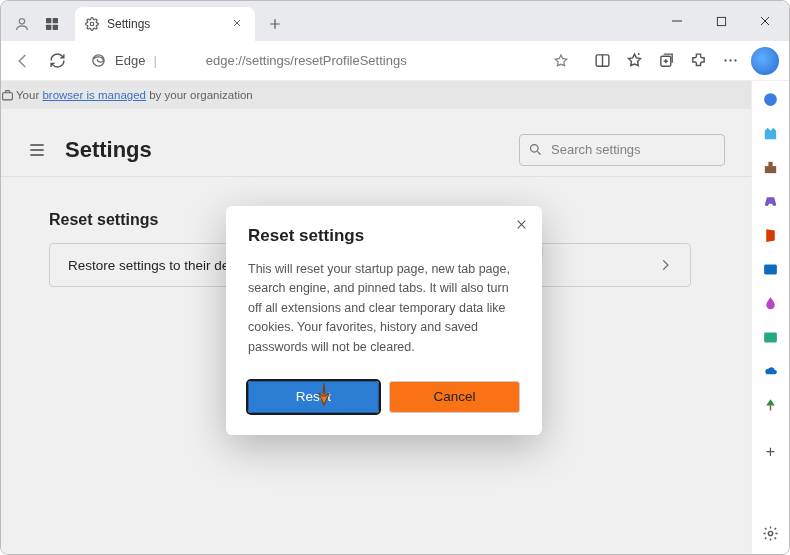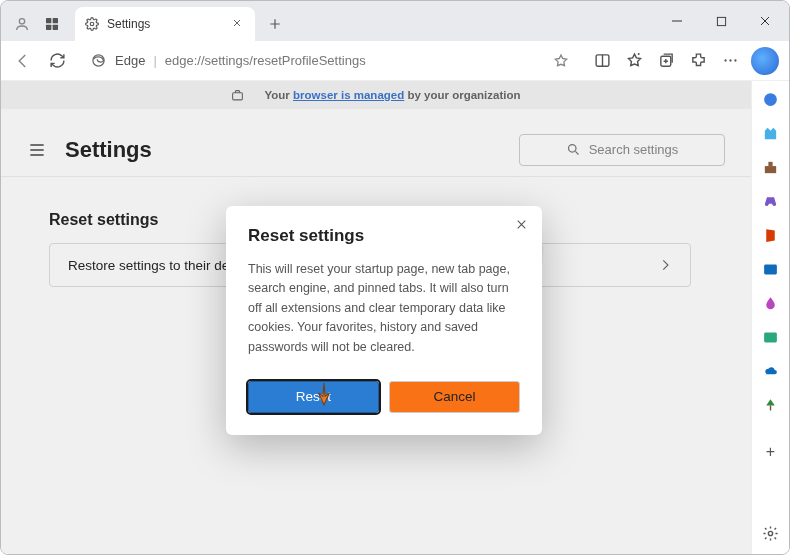--- a/index.html
+++ b/index.html
@@ -19,39 +19,39 @@
 .wincontrols { position: absolute; right: 2px; top: 0; height: 40px; display: flex; }
 .wincontrols div { width: 44px; display: flex; align-items: center; justify-content: center; color: #333; font-size: 13px; }
 
 
 .toolbar { height: 40px; background: #fff; border-bottom: 1px solid #eee; display: flex; align-items: center; padding: 0 10px; gap: 10px; }
 .toolbar .nav { width: 24px; height: 24px; color: #888; display: flex; align-items: center; justify-content: center; }
 .addr { flex: 1; height: 30px; border-radius: 16px; display: flex; align-items: center; padding: 0 12px; gap: 8px; font-size: 13px; color: #666; }
 .addr .edgeic { width: 16px; height: 16px; color: #666; }
 .addr .edgelabel { font-size: 13px; color: #555; }
 .addr .sep { color: #bbb; }
-.addr .url { color: #777; }
+.addr .url { color: #777; margin-left: 41px; }
 .addr .star { margin-left: auto; color: #777; }
 .right-icons { display: flex; gap: 10px; align-items: center; }
 .right-icons .ic { width: 22px; height: 22px; color: #555; display: flex; align-items: center; justify-content: center; }
 .copilot { width: 28px; height: 28px; border-radius: 50%; background: radial-gradient(circle at 40% 40%, #5fb0ff 0%, #3a7de0 70%); }
 
 
 .content-wrap { position: absolute; left: 0; top: 80px; right: 38px; bottom: 0; background: #fff; }
 .dimmer { position: absolute; inset: 0; background: rgba(60,60,60,0.08); }
 
 
-.managed { position: absolute; top: 0; left: 0; right: 0; height: 28px; display: flex; align-items: center; justify-content: center; font-size: 11.5px; color: #666; gap: 20px; background: #f5f5f5; font-weight: bold; }
+.managed { position: absolute; top: 0; left: 0; right: 0; height: 28px; display: flex; align-items: center; justify-content: flex-start; font-size: 11.5px; color: #666; gap: 2px; background: #f5f5f5; }
 .managed a { color: #3a76d0; text-decoration: underline; }
 
 
 .settings-head { position: absolute; top: 42px; left: 0; right: 0; height: 54px; display: flex; align-items: center; padding: 0 26px; border-bottom: 1px solid #eee; }
 .settings-head .ham { margin-right: 18px; color: #444; }
 .settings-head h1 { font-size: 22px; font-weight: 600; color: #222; }
-.search-box { margin-left: auto; width: 206px; height: 32px; border: 1px solid #ccc; border-radius: 4px; display: flex; align-items: center; padding: 8px 8px; gap: 8px; font-size: 13px; color: #888; background: #fff; justify-content: center; }
+.search-box { margin-left: auto; width: 206px; height: 32px; border: 1px solid #ccc; border-radius: 4px; display: flex; align-items: center; padding: 8px 8px; gap: 8px; font-size: 13px; color: #888; background: #fff; }
 .search-box .sic { color: #777; }
 
 
 .section-title { position: absolute; top: 130px; left: 48px; font-size: 16px; font-weight: 600; color: #222; }
 .reset-row { position: absolute; top: 162px; left: 48px; right: 60px; height: 44px; border: 1px solid #ddd; border-radius: 4px; background: #fff; display: flex; align-items: center; padding: 0 18px; font-size: 13.5px; color: #222; }
 .reset-row .chev { margin-left: auto; color: #666; }
 
 
 .sidebar { position: absolute; top: 80px; right: 0; width: 38px; bottom: 0; border-left: 1px solid #eee; background: #fff; display: flex; flex-direction: column; align-items: center; padding-top: 10px; gap: 16px; }
 .sidebar .sic { width: 18px; height: 18px; }

